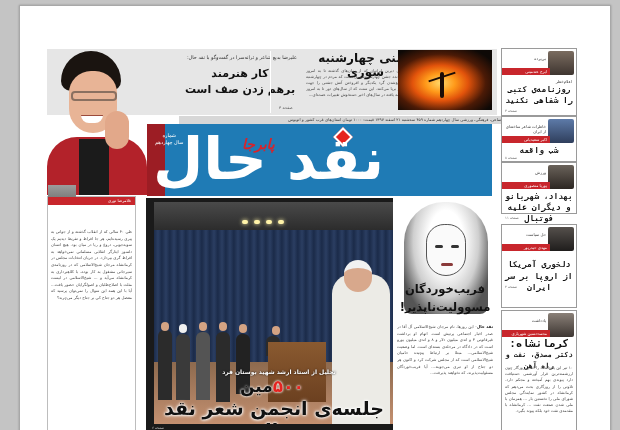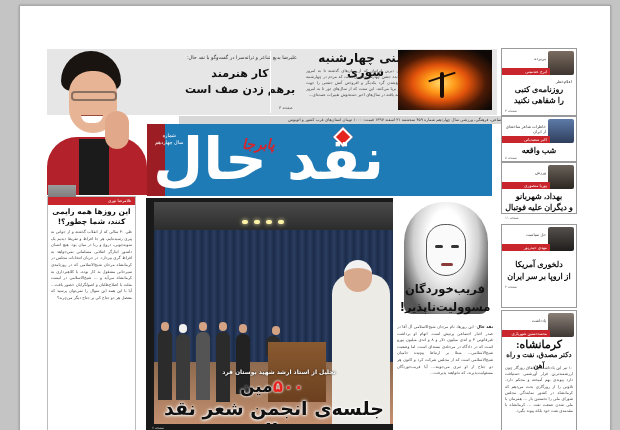--- a/index.html
+++ b/index.html
@@ -41,21 +41,21 @@
   .masthead-roozname { position: absolute; left: 95px; top: 12px; font-family: "DejaVu Serif", serif; font-style: italic; font-weight: bold; font-size: 14px; color: #d8232a; direction: rtl; }
   .masthead-small { position: absolute; left: 8px; top: 8px; font-size: 5px; color: #fff; line-height: 7px; text-align: center; direction: rtl; }
   .masthead-left-strip { position: absolute; left: 0px; top: 0; width: 18px; height: 72px; background: #9c1d24; }
 
   
   .sidebar { left: 481px; top: 42px; width: 76px; height: 400px; }
   .side-card { position: absolute; left: 0; width: 76px; background: #fff; border: 1px solid #9a9a9a; }
   .side-photo { position: absolute; right: 2px; top: 2px; width: 26px; height: 24px; background: linear-gradient(180deg, #7a6c60, #3e3530); border-radius: 2px; }
   .side-kicker { position: absolute; right: 30px; top: 7px; font-size: 4px; color: #333; direction: rtl; }
   .side-byline { position: absolute; left: 0px; top: 19px; width: 48px; height: 7px; background: #c8262c; font-size: 4px; color: #fff; line-height: 7px; text-align: right; padding-right: 3px; direction: rtl; }
-  .side-title { position: absolute; left: 2px; right: 2px; font-family: Liberation Serif, serif; font-weight: bold; font-size: 8px; line-height: 11px; color: #111; text-align: center; direction: rtl; }
+  .side-title { position: absolute; left: 2px; right: 2px; font-family: Liberation Mono, monospace; font-weight: bold; font-size: 8px; line-height: 11px; color: #111; text-align: center; direction: rtl; }
   .side-sub { position: absolute; right: 4px; font-size: 4px; color: #333; direction: rtl; }
   .side-ref { position: absolute; left: 3px; font-size: 3.5px; color: #666; }
   .side-body { position: absolute; left: 3px; right: 3px; font-size: 4px; line-height: 6.2px; color: #444; direction: rtl; text-align: justify; }
 
   
   .left-col { left: 27px; top: 190px; width: 89px; height: 240px; border: 1px solid #bdbdbd; }
   .left-byline-bar { position: absolute; left: 0; top: 0; width: 87px; height: 8px; background: #c8262c; font-size: 4px; color: #fff; line-height: 8px; padding-right: 4px; text-align: right; direction: rtl; }
   .left-photo { position: absolute; left: 0; top: -12px; width: 28px; height: 20px; background: linear-gradient(180deg,#9c9c9c,#6a6a6a); }
   .left-headline { position: absolute; left: 2px; right: 2px; top: 10px; font-family: "DejaVu Sans", sans-serif; font-weight: bold; font-size: 7.5px; line-height: 10px; color: #111; text-align: center; direction: rtl; }
   .left-body { position: absolute; left: 3px; right: 3px; top: 32px; font-size: 4px; line-height: 6.6px; color: #444; direction: rtl; text-align: justify; }
@@ -183,21 +183,20 @@
       <div class="side-byline">محمدحسین شهریاری</div>
       <div class="side-title" style="top:28px; font-size:11px;">کرمانشاه:</div>
       <div class="side-title" style="top:39px; font-size:7px;">دکتر مصدق، نفت و راه آهن</div>
       <div class="side-body" style="top:54px; height:84px; overflow:hidden;">۱۰ تیر این یادداشت را اتفاق روزگار چون ارزشمندترین قرار آورشمی دستیافت دارد پیوندی بهم آمیخته و مجکم دارد. تلاوتی را از روزگاری بحث می‌دهم که کرمانشاه در کشور نمایندگی مجلس شورای ملی را نخستین بار ... همزمان با ملی شدن صنعت نفت ... کرمانشاه با مقدمه‌ی نفت خود بلکه پیوند بگیرد.</div>
     </div>
   </div>
 
   <div class="p left-col">
     <div class="left-photo"></div>
     <div class="left-byline-bar">غلامرضا نوری</div>
-    <div class="left-headline">این روزها همه رایمی کنند، شما چطور؟!</div>
     <div class="left-body" style="height:204px; overflow:hidden;">طی ۴۰ سالی که از انقلاب گذشته و از جوانی به پیری رسیده‌ایم، هر جا افراط و تفریط دیدیم یک سویه‌جویی، دروغ و ریا در میان بود. هیچ انسان دلسوز ایثارگر انقلابی مسلمانی نمی‌خواهد به افراط گری بپردازد. در جریان انتخابات مجلس در کرمانشاه مرجان شیخ‌الاسلامی که در روزنامه‌ی سیرجانی مشغول به کار بوده، با کلاهبرداری به کرمانشاه می‌آید و ... شیخ‌الاسلامی در لیست مثلث با اصلاح‌طلبان و اصولگرایان حضور یافت... آیا با این همه این سوال را نمی‌توان پرسید که معضل هر دو جناح کی بر جناح دیگر می‌چربد؟</div>
   </div>
 
   <div class="p main-photo-frame">
     <div class="main-photo">
       <div class="stage-ceiling"></div>
       <div class="stage-light" style="left:88px;"></div>
       <div class="stage-light" style="left:100px;"></div>
       <div class="stage-light" style="left:112px;"></div>
       <div class="stage-light" style="left:124px;"></div>

